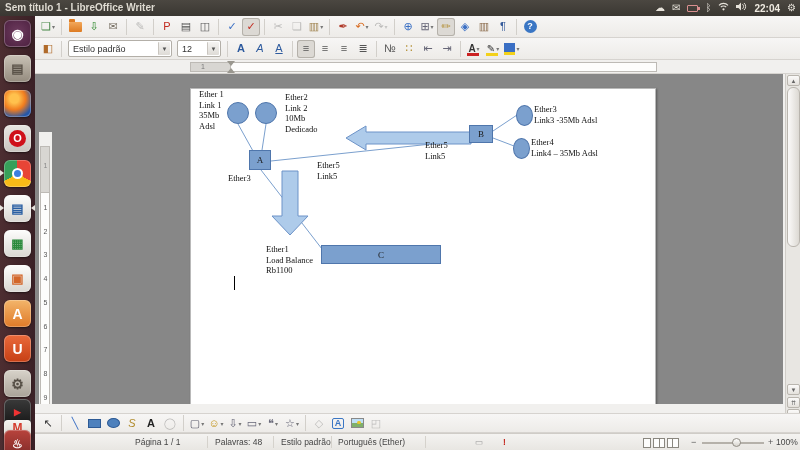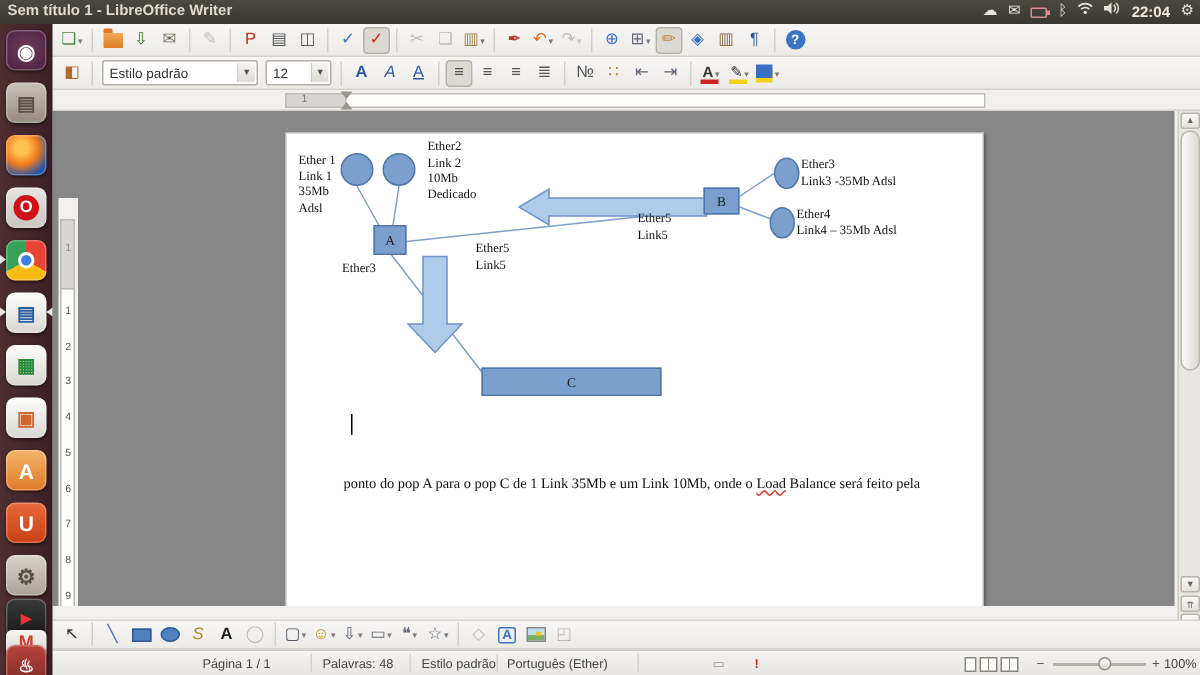--- a/index.html
+++ b/index.html
@@ -420,44 +420,44 @@
         </div>
         <div class="shape" style="left:278px;top:36px;width:24px;height:18px;display:flex;align-items:center;justify-content:center;">
           <span class="shape-label">B</span>
         </div>
         <div class="shape ell" style="left:325px;top:16px;width:17px;height:21px;"></div>
         <div class="shape ell" style="left:322px;top:49px;width:17px;height:21px;"></div>
         <div class="shape" style="left:130px;top:156px;width:120px;height:19px;display:flex;align-items:center;justify-content:center;">
           <span class="shape-label">C</span>
         </div>
 
-        <div class="dlabel" style="left:8px;top:12px;">Ether 1
+        <div class="dlabel" style="left:8px;top:0;">Ether 1
 Link 1
 35Mb
 Adsl</div>
         <div class="dlabel" style="left:94px;top:3px;">Ether2
 Link 2
 10Mb
 Dedicado</div>
         <div class="dlabel" style="left:37px;top:84px;">Ether3</div>
         <div class="dlabel" style="left:126px;top:71px;">Ether5
 Link5</div>
         <div class="dlabel" style="left:234px;top:51px;">Ether5
 Link5</div>
         <div class="dlabel" style="left:343px;top:15px;">Ether3
 Link3 -35Mb Adsl</div>
         <div class="dlabel" style="left:340px;top:48px;">Ether4
 Link4 – 35Mb Adsl</div>
+        <div class="dlabel" style="left:75px;top:155px;">Ether1
+Load Balance
+Rb1100</div>
 
         <div id="cursor"></div>
 
         <div id="paragraph">
-          <div>
-            <span>ponto do pop A para o pop C de 1 Link 35Mb e um Link 10Mb, onde o </span><span class="squiggle">Load</span><span> Balance será feito pela</span>
-          </div>
         </div>
       </div>
 
     </div>
 
     <div id="vscroll">
       <span class="sbtn" style="top:1px;">▲</span>
       <div id="vthumb"></div>
       <span class="sbtn" style="top:310px;">▼</span>
       <span class="sbtn" style="top:323px;">⇈</span>

